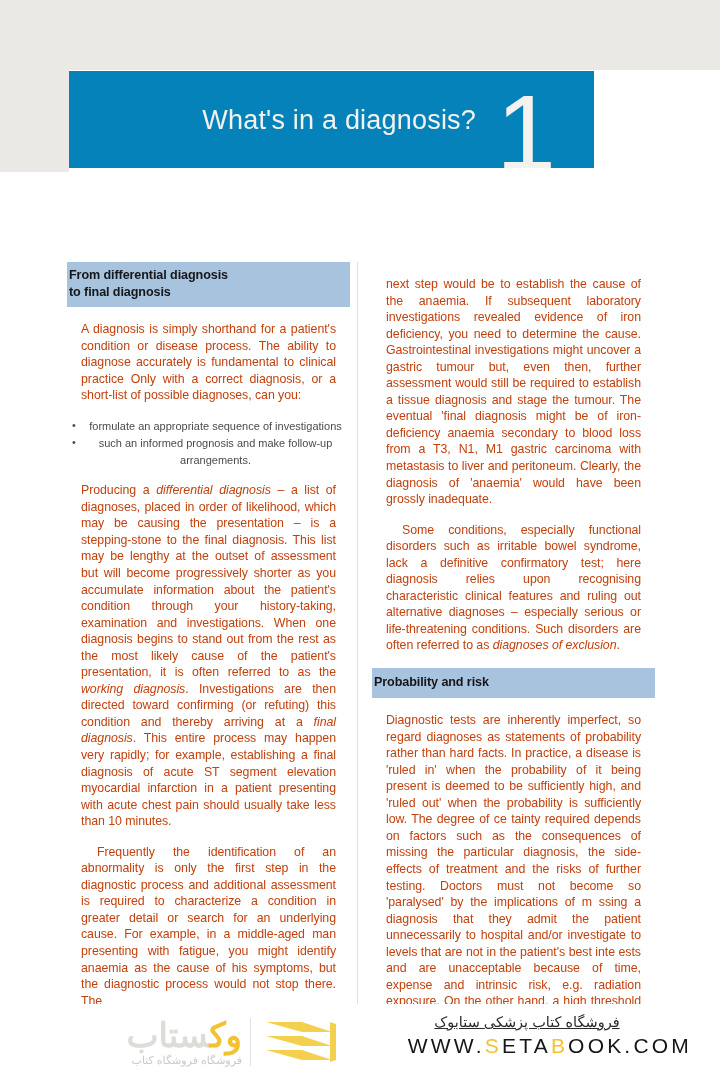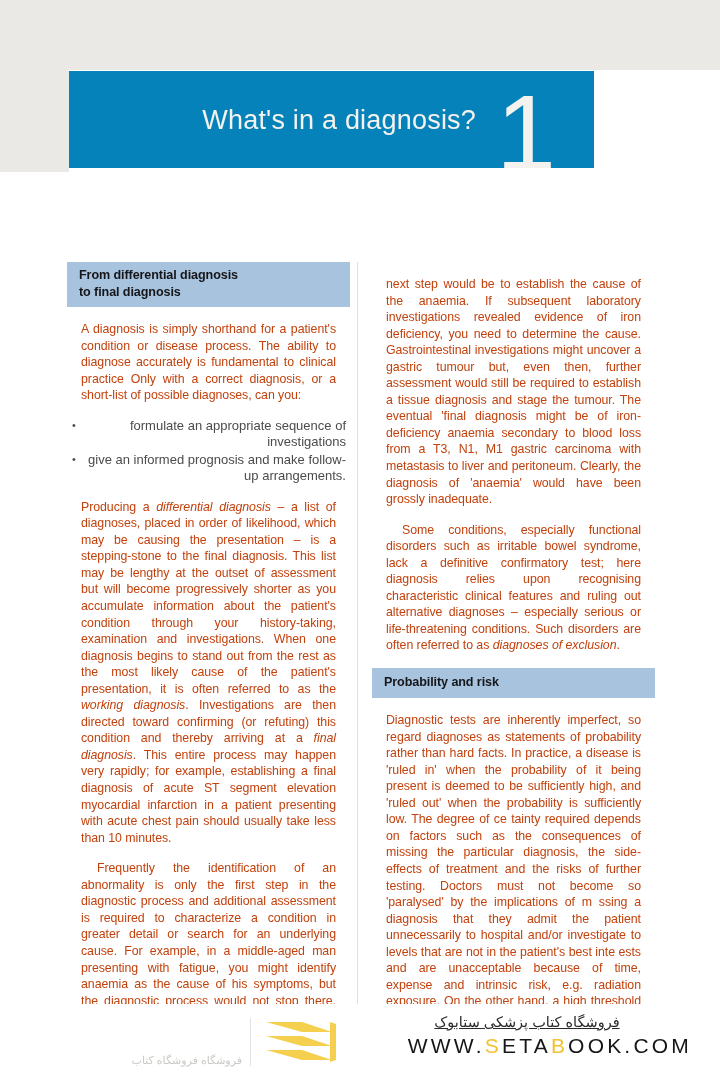--- a/index.html
+++ b/index.html
@@ -98,21 +98,21 @@
     background: #d8d6d2;
     opacity: .75;
   }
 
   .sec-head {
     background: #a8c3dd;
     color: #15161a;
     font-size: 12.6px;
     font-weight: bold;
     line-height: 1.35;
-    padding: 5px 8px 6px 12px;
+    padding: 5px 8px 6px 2px;
     margin: 0 0 7px 0;
     letter-spacing: -0.1px;
   }
   .sec-head.tight { padding-top: 6px; padding-bottom: 7px; }
 
   p.body {
     margin: 14px;
     color: #c2410c;
     font-size: 12.35px;
     line-height: 16.55px;
@@ -124,25 +124,25 @@
   p.body.indent { text-indent: 16px; }
   p.body em { font-style: italic; }
 
   ul.bullets {
     margin: 2px 0 2px 0;
     padding-left: 18px;
     list-style: none;
   }
   ul.bullets li {
     color: #4b4b4d;
-    font-size: 13px;
+    font-size: 11px;
     line-height: 16.5px;
     margin: 0 4px 1px 0;
     position: relative;
-    text-align: right;
+    text-align: center;
   }
   ul.bullets li::before {
     content: "\2022";
     position: absolute;
     left: -13px;
     top: -1px;
     font-size: 11px;
     color: #4b4b4d;
   }
 
@@ -251,21 +251,21 @@
     <div class="col">
       <div class="sec-head">
         <span>From differential diagnosis</span><br>
         <span>to final diagnosis</span>
       </div>
 
       <p class="body">A diagnosis is simply shorthand for a patient's condition or disease process. The ability to diagnose accurately is fundamental to clinical practice  Only with a correct diagnosis, or a short-list of possible diagnoses, can you:</p>
 
       <ul class="bullets">
         <li>formulate an appropriate sequence of investigations</li>
-        <li>give an informed prognosis and make follow-up arrangements.</li>
+        <li>such an informed prognosis and make follow-up arrangements.</li>
       </ul>
 
       <p class="body"><span>Producing a </span><em>differential diagnosis</em><span> – a list of diagnoses, placed in order of likelihood, which may be causing the presentation – is a stepping-stone to the final diagnosis. This list may be lengthy at the outset of assessment but will become progressively shorter as you accumulate information about the patient's condition through your history-taking, examination and investigations. When one diagnosis begins to stand out from the rest as the most likely cause of the patient's presentation, it is often referred to as the </span><em>working diagnosis</em><span>. Investigations are then directed toward confirming (or refuting) this condition and thereby arriving at a </span><em>final diagnosis</em><span>. This entire process may happen very rapidly; for example, establishing a final diagnosis of acute ST segment elevation myocardial infarction in a patient presenting with acute chest pain should usually take less than 10 minutes.</span></p>
 
       <p class="body indent">Frequently  the identification of an abnormality is only the first step in the diagnostic process and additional assessment is required to characterize a condition in greater detail or search for an underlying cause. For example, in a middle-aged man presenting with fatigue, you might identify anaemia as the cause of his symptoms, but the diagnostic process would not stop there. The</p>
     </div>
 
     <div class="col">
       <p class="body">next step would be to establish the cause of the anaemia. If subsequent laboratory investigations revealed evidence of iron deficiency, you need to determine the cause. Gastrointestinal investigations might uncover a gastric tumour but, even then, further assessment would still be required to establish a tissue diagnosis and stage the tumour. The eventual 'final diagnosis might be of iron-deficiency anaemia secondary to blood loss from a T3, N1, M1 gastric carcinoma with metastasis to liver and peritoneum. Clearly, the diagnosis of 'anaemia' would have been grossly inadequate.</p>
 
@@ -273,20 +273,21 @@
 
       <div class="sec-head tight" style="margin-top:10px;">Probability and risk</div>
 
       <p class="body">Diagnostic tests are inherently imperfect, so regard diagnoses as statements of probability rather than hard facts. In practice, a disease is 'ruled in' when the probability of it being present is deemed to be sufficiently high, and 'ruled out' when the probability is sufficiently low. The degree of ce tainty required depends on factors such as the consequences of missing the particular diagnosis, the side-effects of treatment and the risks of further testing. Doctors must not become so 'paralysed' by the implications of m ssing a diagnosis that they admit the patient unnecessarily to hospital and/or investigate to levels that are not in the patient's best inte ests and are unacceptable because of time, expense and intrinsic risk, e.g. radiation exposure. On the other hand, a high threshold of certainty, i.e. very low probability, is required to exclude</p>
     </div>
   </div>
 
   <div class="footer">
 
     <div class="footer-logo">
+      <div class="logo-word"><span class="accent">وک</span><span>ستاب</span></div>
       <div class="logo-sub">فروشگاه فروشگاه کتاب</div>
       <div class="logo-divider"></div>
       <div class="logo-chevrons">
         <svg width="76" height="48" viewBox="0 0 76 48" xmlns="http://www.w3.org/2000/svg">
           <path d="M2 2 L38 2 L68 12 L38 12 L2 2 Z" fill="#f5cf4e"></path>
           <path d="M2 16 L38 16 L68 26 L38 26 L2 16 Z" fill="#f5cf4e"></path>
           <path d="M2 30 L38 30 L68 40 L38 40 L2 30 Z" fill="#f5cf4e"></path>
           <path d="M66 2 L72 4 L72 40 L66 42 Z" fill="#f5cf4e"></path>
         </svg>
       </div>

